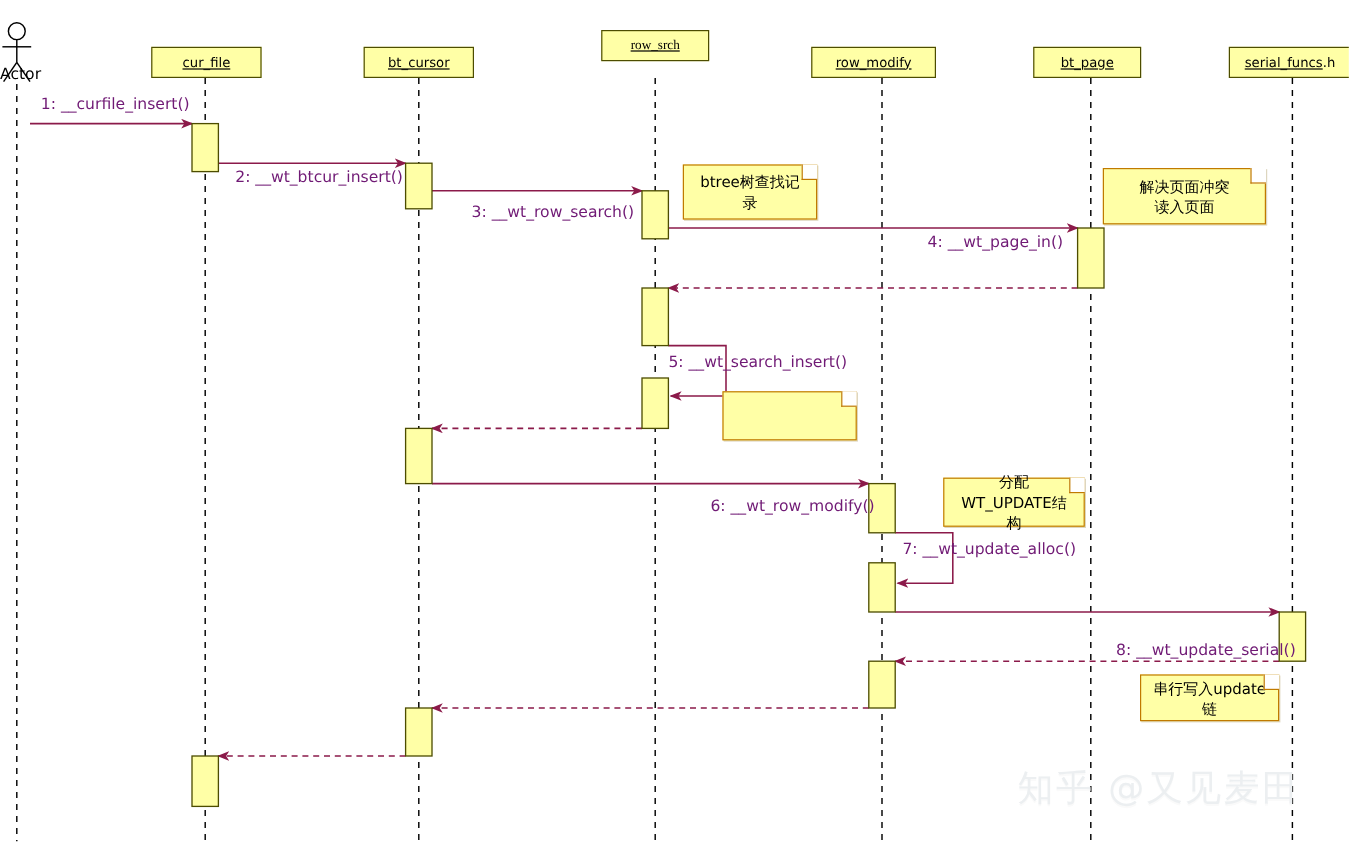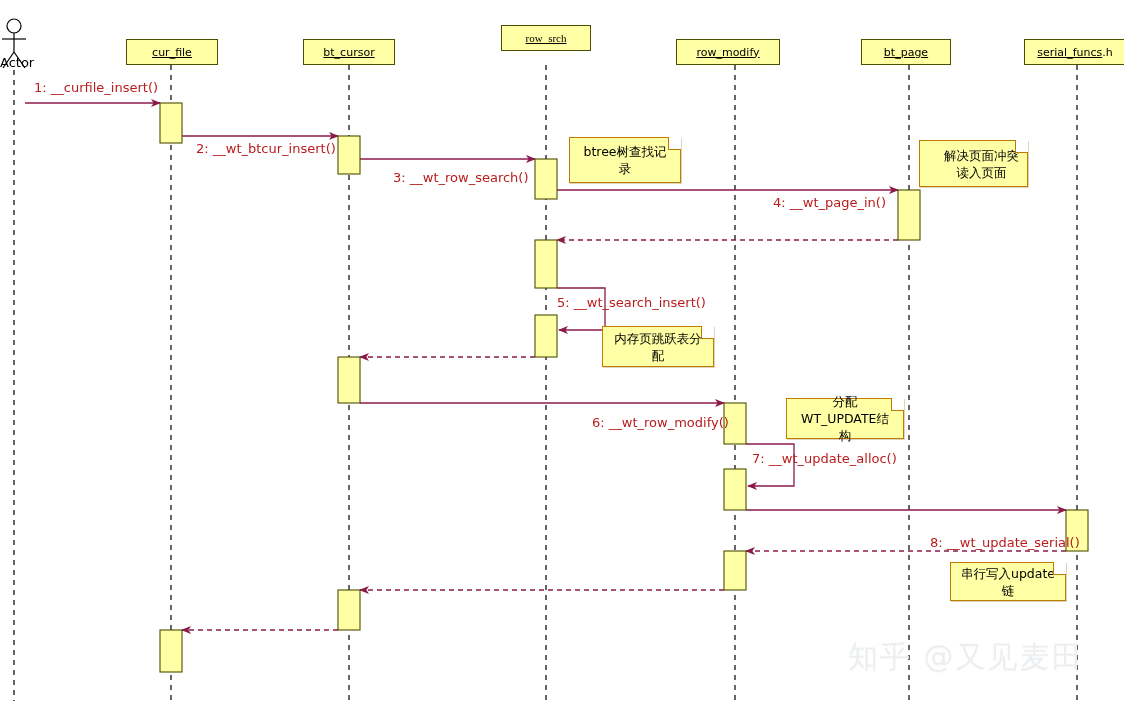--- a/index.html
+++ b/index.html
@@ -72,21 +72,21 @@
     width: 12px;
     height: 12px;
     background: #ffffff;
     border-left: 1px solid #c07a00;
     border-bottom: 1px solid #c07a00;
     transform: none;
   }
   .msg-label {
     position: absolute;
     font-size: 13px;
-    color: #b91c1c;
+    color: #701a75;
     white-space: nowrap;
   }
   .watermark {
     position: absolute;
     font-size: 30px;
     color: #eceff1;
     font-family: "DejaVu Sans", "Liberation Sans", sans-serif;
     white-space: nowrap;
     letter-spacing: 2px;
     text-shadow: 0 1px 0 #fafafa;
@@ -206,23 +206,23 @@
         <span class="underlined">bt_page</span>
         <span></span>
       </div>
       <div class="lifeline-head" style="left: 1024px; top: 39px; width: 102px;">
         <span class="underlined">serial_funcs</span>
         <span>.h</span>
       </div>
     </div>
   <div id="notes">
       <div class="note" style="left: 569px; top: 137px; width: 112px; height: 46px;"><span>btree树查找记录</span><span class="foldcorner"></span></div>
-      <div class="note" style="left: 919px; top: 140px; width: 109px; height: 47px; justify-content: flex-end;"><span>解决页面冲突
+      <div class="note" style="left: 919px; top: 140px; width: 136px; height: 47px;"><span>解决页面冲突
 读入页面</span><span class="foldcorner"></span></div>
-      <div class="note" style="left: 602px; top: 326px; width: 112px; height: 41px;"><span>内存页跳跃表分配</span><span class="foldcorner"></span></div>
+      <div class="note" style="left: 602px; top: 326px; width: 112px; height: 41px;"><span class="foldcorner"></span></div>
       <div class="note" style="left: 786px; top: 398px; width: 118px; height: 41px;"><span>分配WT_UPDATE结构</span><span class="foldcorner"></span></div>
       <div class="note" style="left: 950px; top: 562px; width: 116px; height: 39px;"><span>串行写入update链</span><span class="foldcorner"></span></div>
     </div>
   <div id="labels">
       <div class="msg-label" style="left: 34px; top: 80px;">1:  __curfile_insert()</div>
       <div class="msg-label" style="left: 196px; top: 141px;">2:  __wt_btcur_insert()</div>
       <div class="msg-label" style="left: 393px; top: 170px;">3:  __wt_row_search()</div>
       <div class="msg-label" style="left: 773px; top: 195px;">4:  __wt_page_in()</div>
       <div class="msg-label" style="left: 557px; top: 295px;">5:  __wt_search_insert()</div>
       <div class="msg-label" style="left: 592px; top: 415px;">6:  __wt_row_modify()</div>

